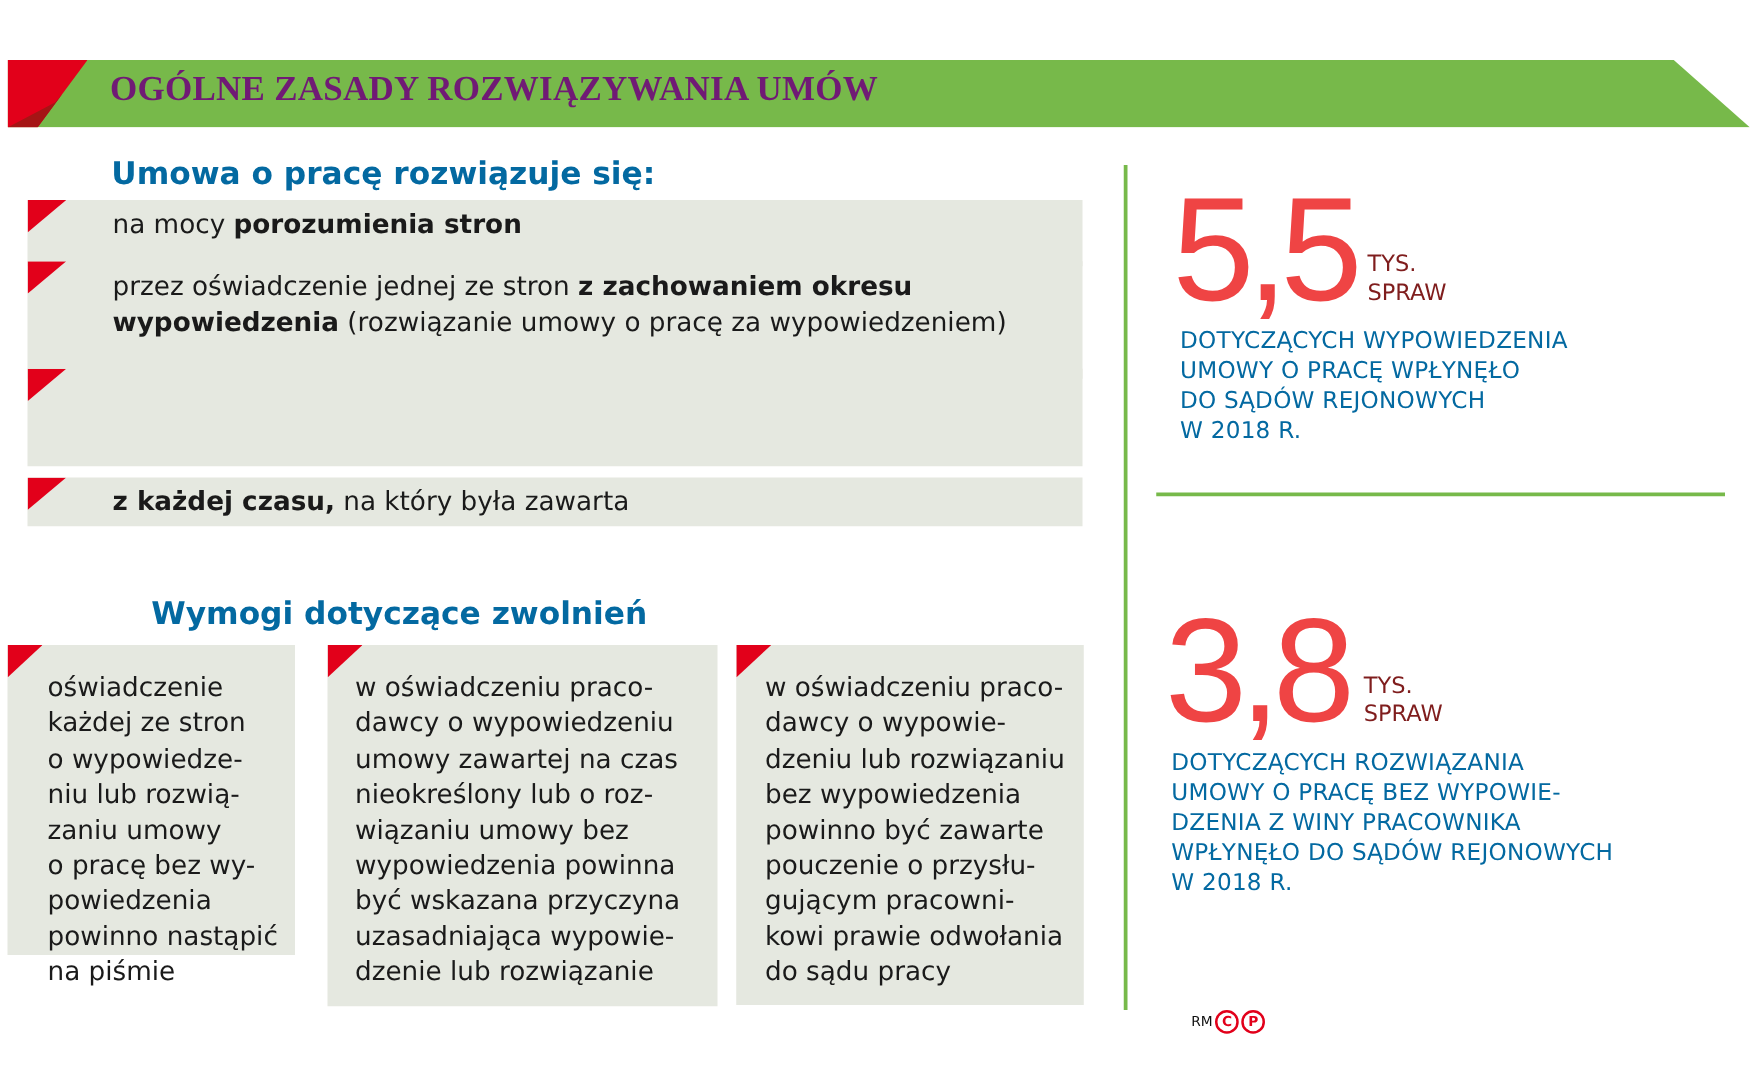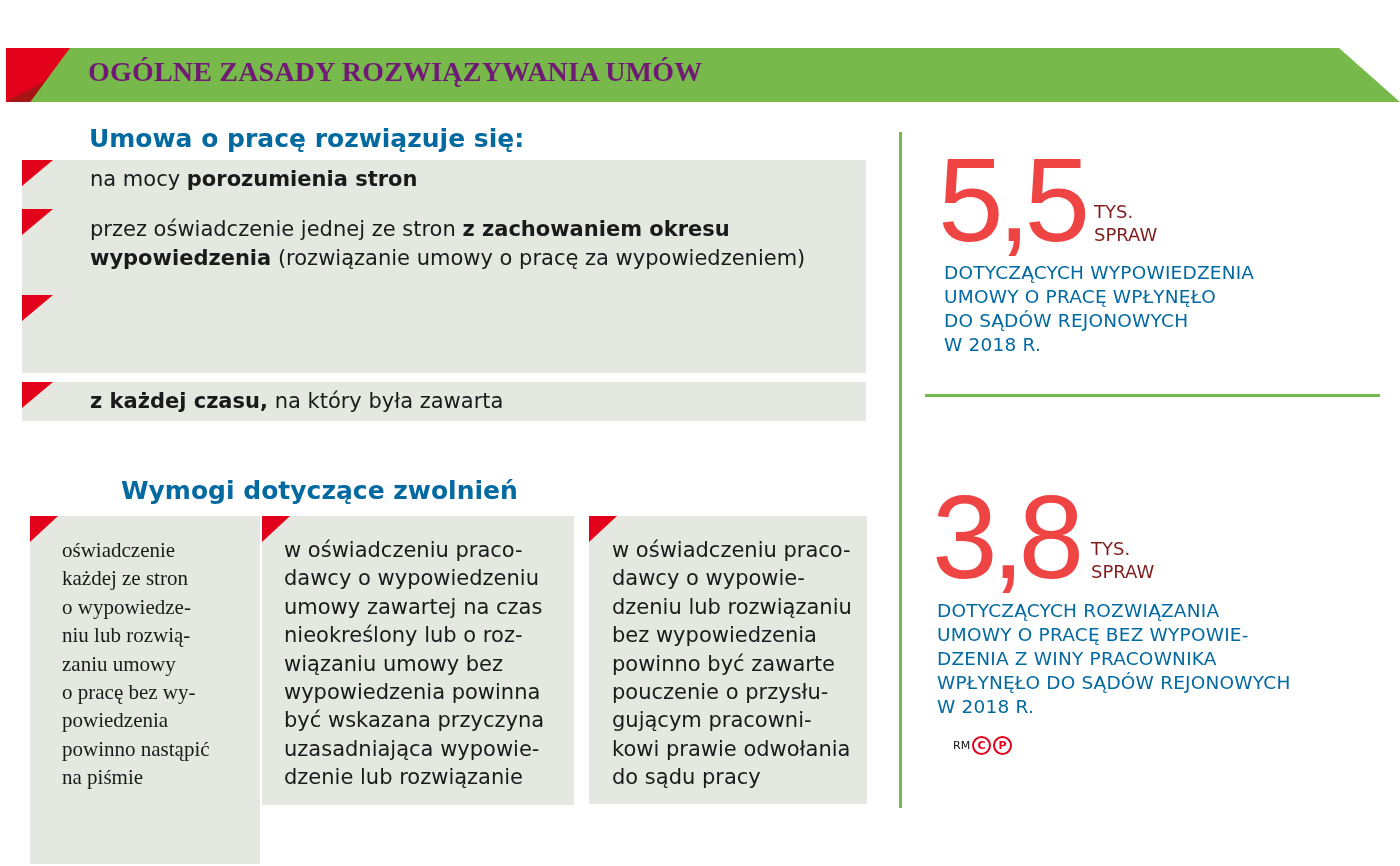--- a/index.html
+++ b/index.html
@@ -31,21 +31,21 @@
                  clip-path:polygon(0 0, 100% 0, 0 100%); }
 
   .vline { position:absolute; left:899px; top:132px; width:3px; height:676px; background:#77b94a; }
   .hline { position:absolute; left:925px; top:394px; width:455px; height:3px; background:#77b94a; }
 
   .big-num { position:absolute; font-size:118px; line-height:100px; color:#ef4444; letter-spacing:-6px;
              font-family:"Liberation Sans", sans-serif; }
   .unit { position:absolute; font-weight:normal; font-size:18px; line-height:23px; color:#7f1d1d; }
   .stat-desc { position:absolute; font-size:18.5px; line-height:24px; color:#0369a1; white-space:pre; letter-spacing:0.2px; }
 
-  .credit { position:absolute; left:953px; top:736px; font-size:11px; color:#111; display:flex; align-items:center; gap:2px; }
+  .credit { position:absolute; left:953px; top:808px; font-size:11px; color:#111; display:flex; align-items:center; gap:2px; }
   .credit-circle { display:inline-block; width:15px; height:15px; border:2px solid #e2001a; border-radius:50%;
                    color:#e2001a; font-size:11px; font-weight:bold; text-align:center; line-height:15px; box-sizing:content-box; }
 </style>
 </head>
 <body>
 
 <div class="banner">
   <div class="banner-green"></div>
   <div class="banner-red"></div>
   <div class="banner-dark"></div>
@@ -68,21 +68,21 @@
   <div class="corner"></div>
 </div>
 
 <div class="row" style="top:382px; height:39px;">
   <div class="corner"></div>
   <div class="row-text" style="top:5px;"><b>z każdej czasu,</b><span> na który była zawarta</span></div>
 </div>
 
 <div class="section-title" style="left:89px; top:476px;margin-left:32px;">Wymogi dotyczące zwolnień</div>
 
-<div class="card" style="left:30px; width:230px; height:348px;font-family:Liberation Serif, serif;">
+<div class="card" style="left:6px; width:230px; height:248px;">
   <div class="card-corner"></div>
   <div class="card-text" style="left:32px;">oświadczenie
 każdej ze stron
 o wypowiedze-
 niu lub rozwią-
 zaniu umowy
 o pracę bez wy-
 powiedzenia
 powinno nastąpić
 na piśmie</div>

